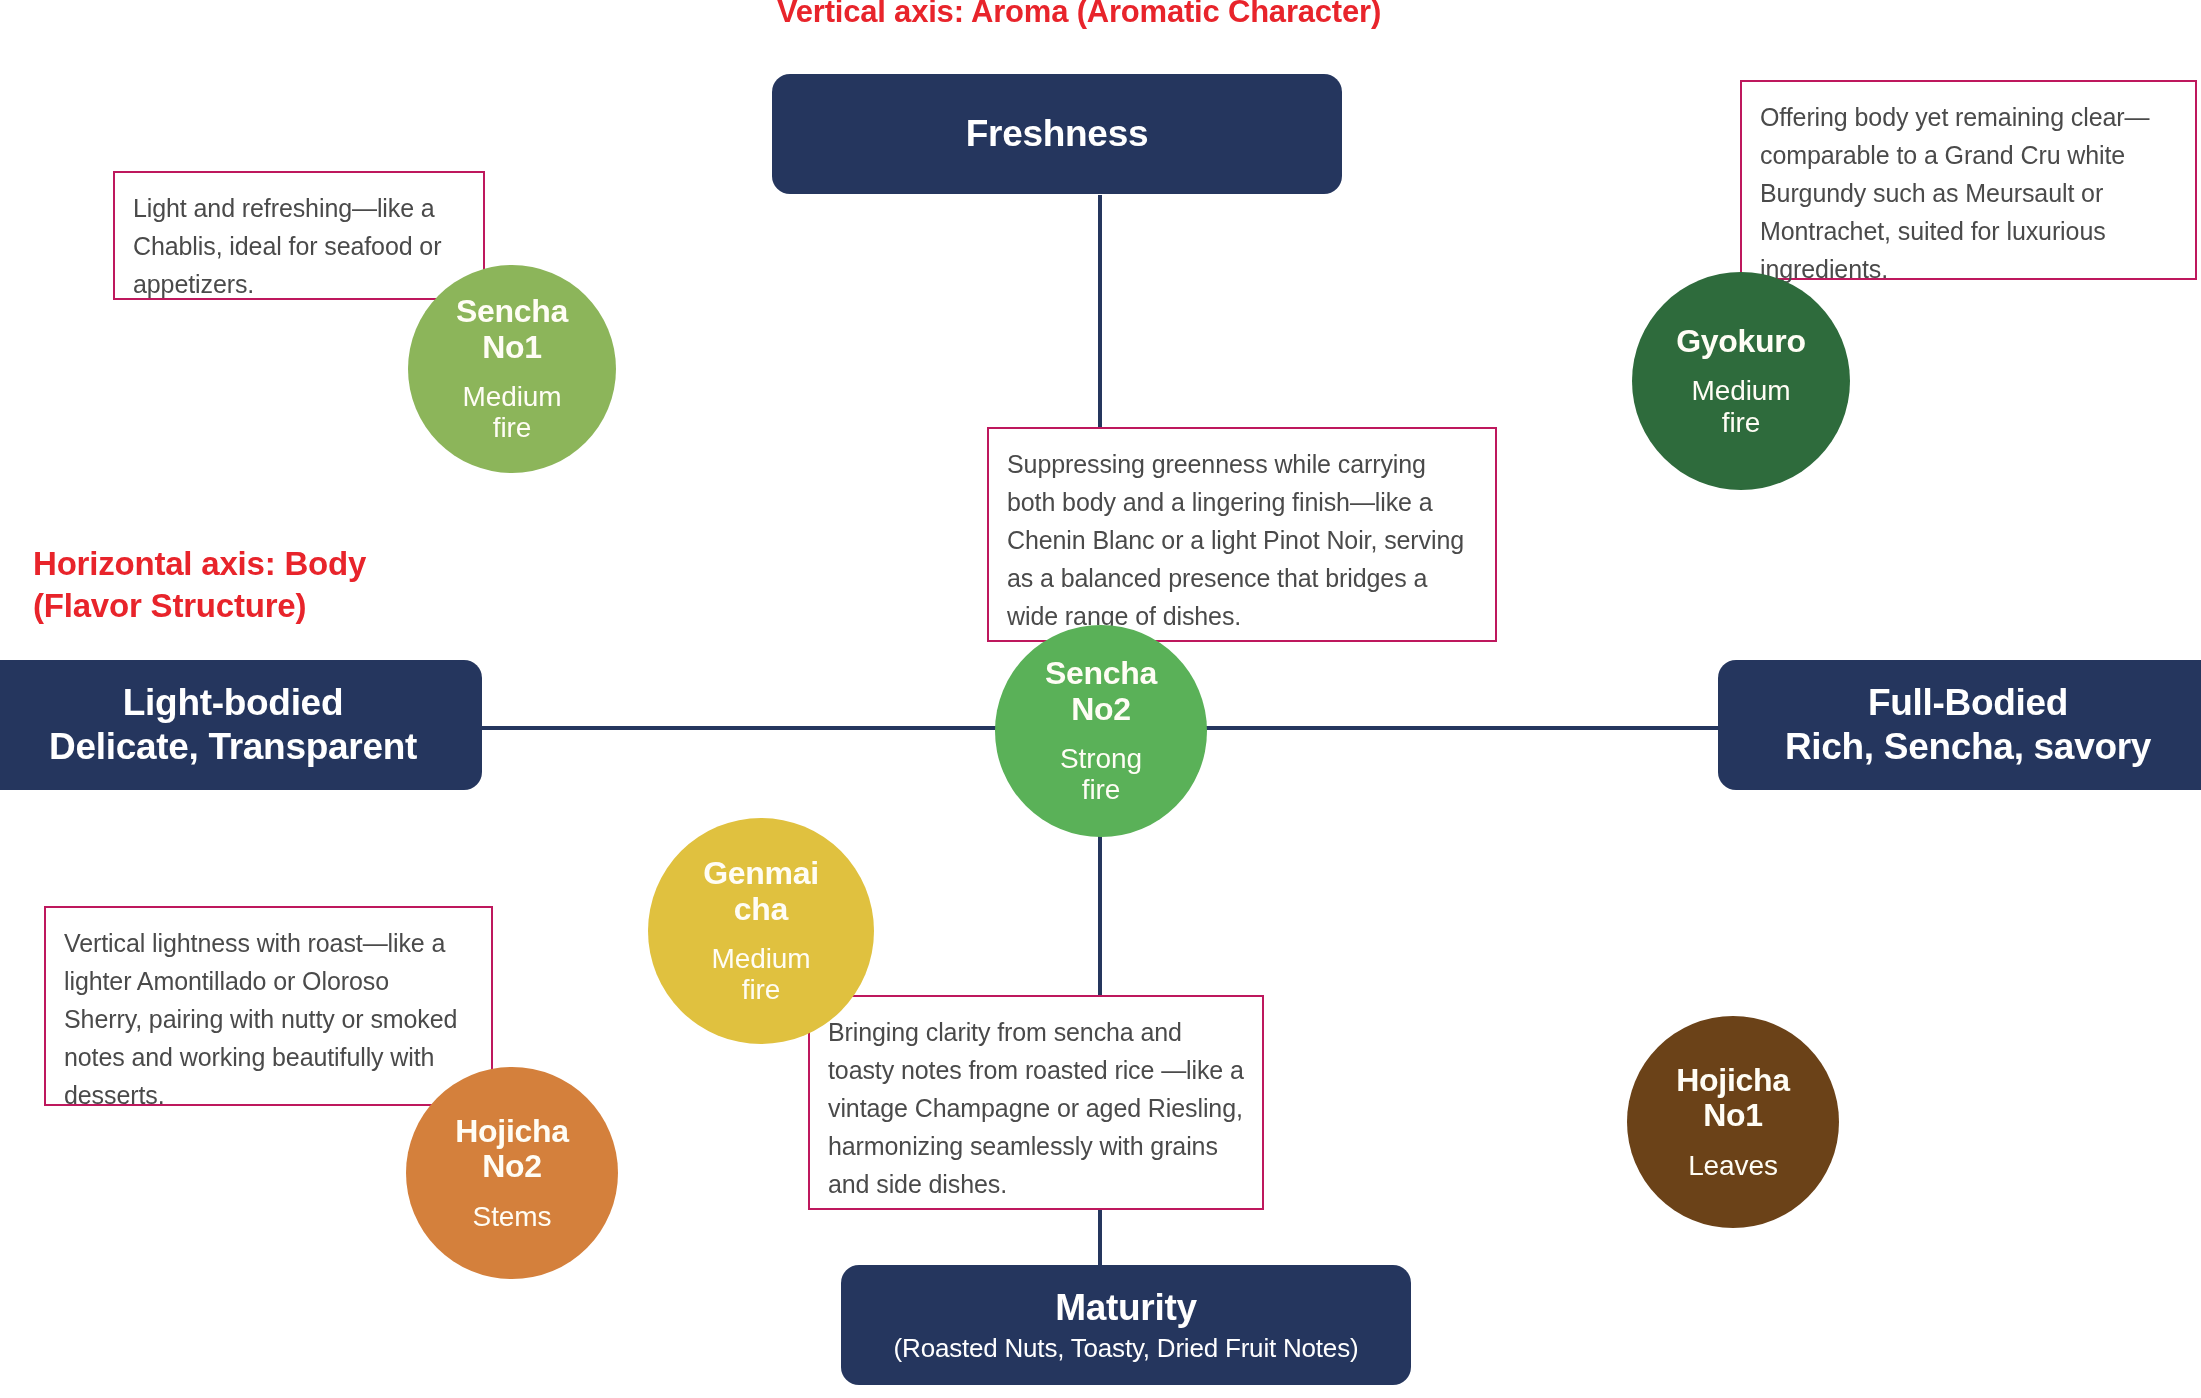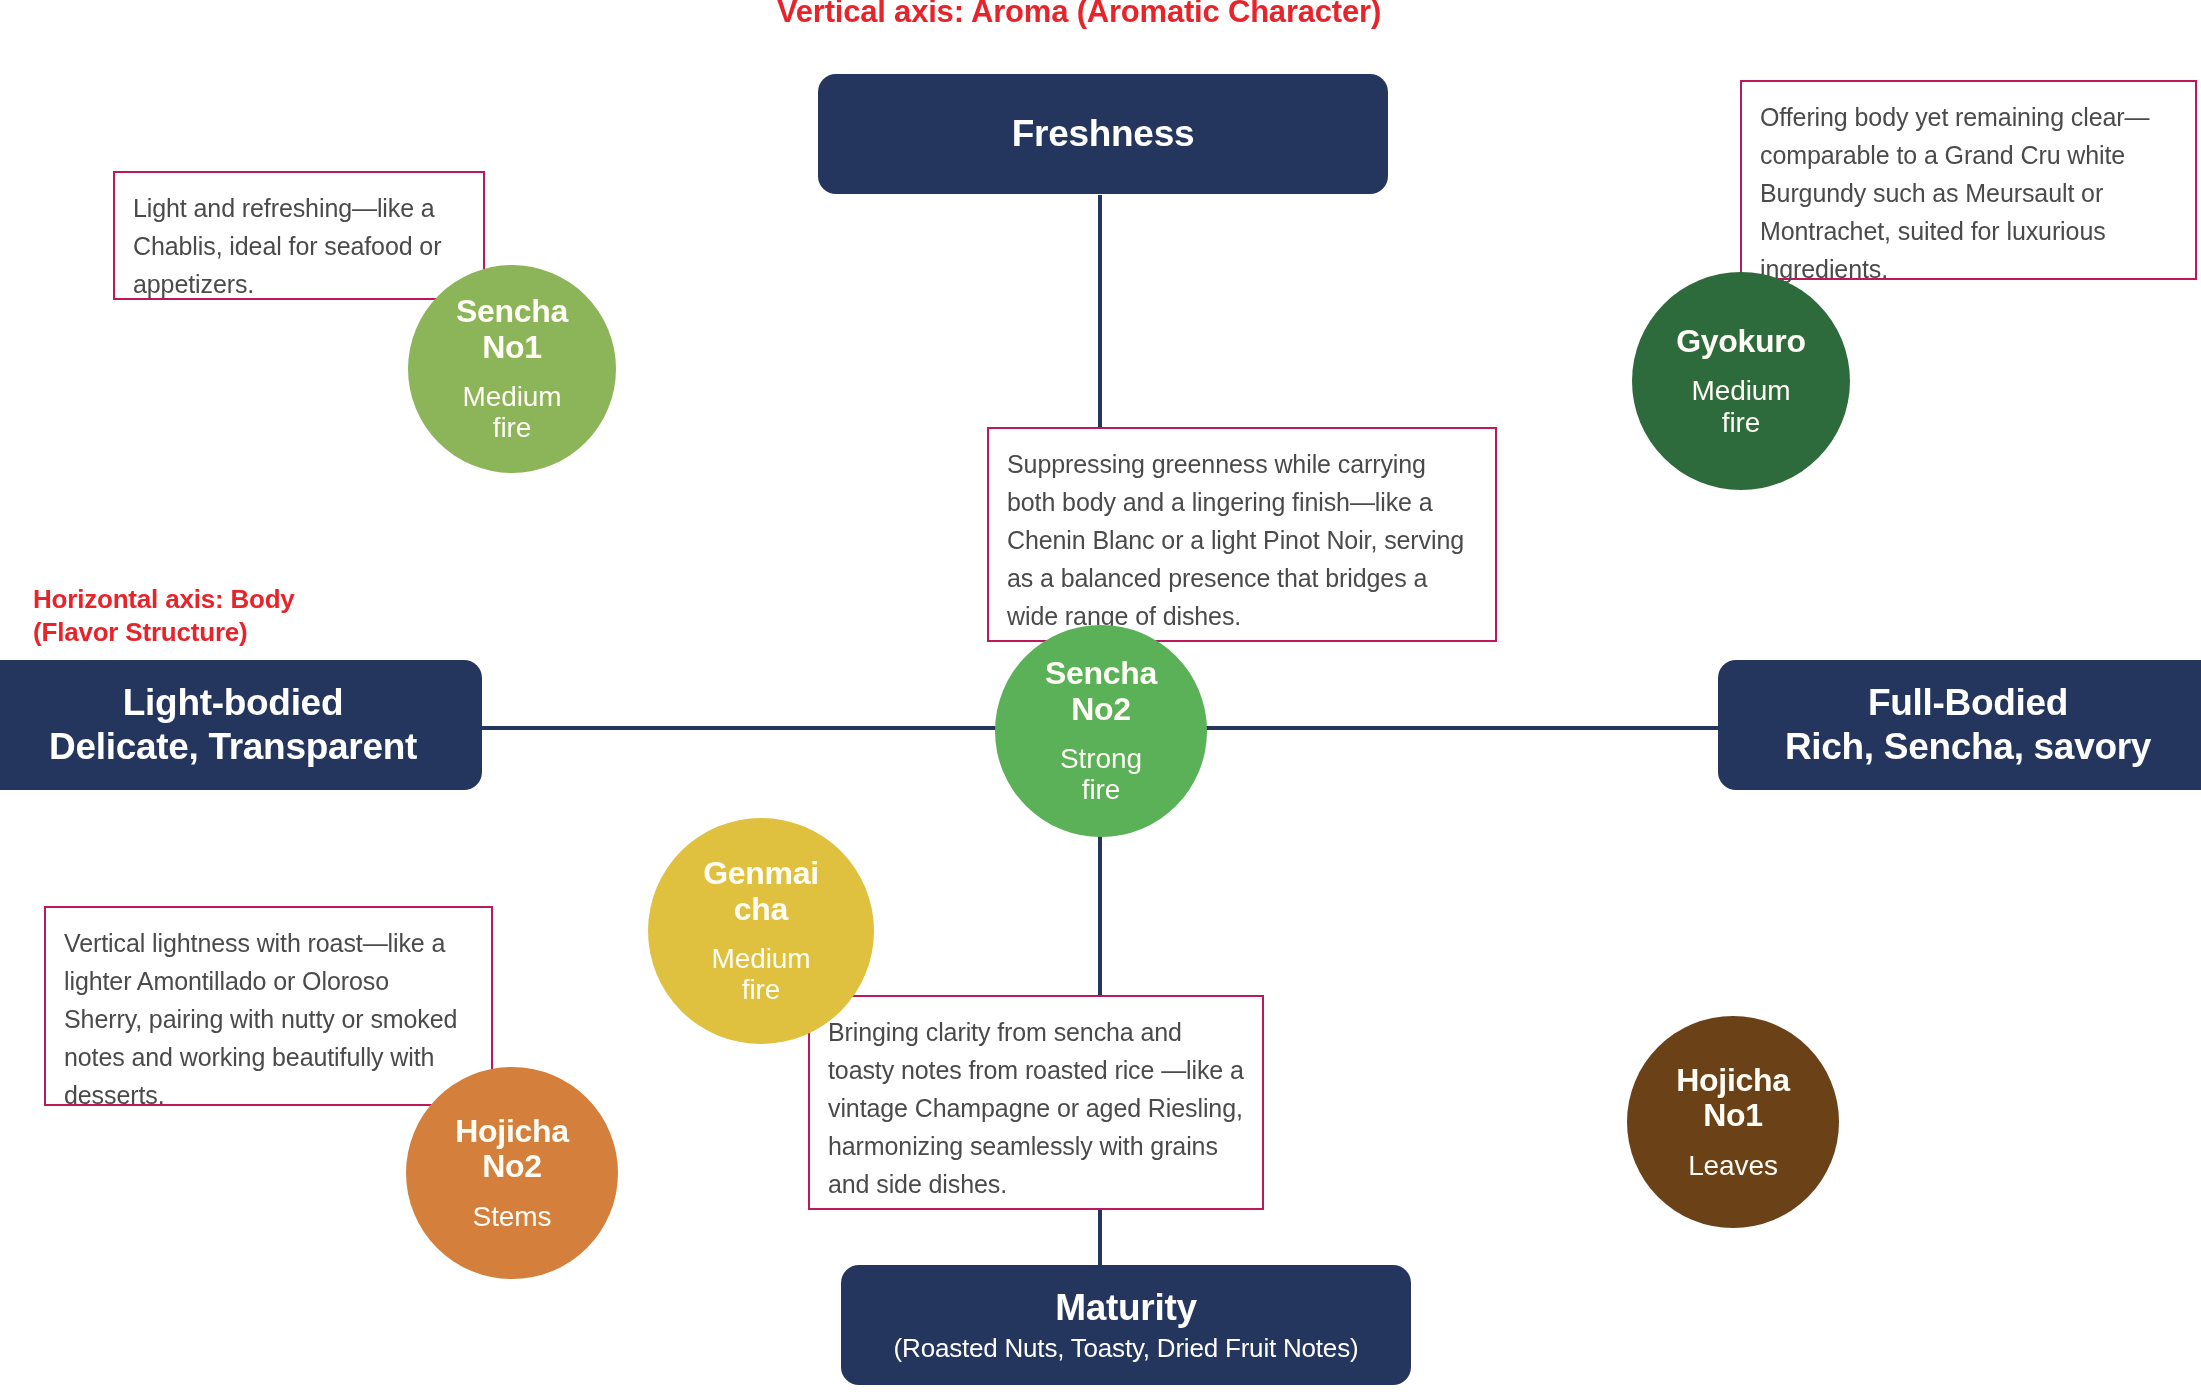--- a/index.html
+++ b/index.html
@@ -116,24 +116,24 @@
 </head>
 <body>
 
 <div id="stage">
 
   <div class="axis-line axis-v" style="left:1098px; top:195px; height:1090px;"></div>
   <div class="axis-line axis-h" style="left:480px; top:726px; width:1240px;"></div>
 
   <div class="axis-caption" style="left:777px; top:-8px; font-size:31px;">Vertical axis: Aroma (Aromatic Character)</div>
 
-  <div class="axis-caption" style="left:33px; top:543px; font-size:26px;margin-top:40px;">Horizontal axis: Body
+  <div class="axis-caption" style="left:33px; top:543px; font-size:33px;">Horizontal axis: Body
 (Flavor Structure)</div>
 
-  <div class="pole" style="left:818px; top:74px; width:570px; height:120px;">
+  <div class="pole" style="left:772px; top:74px; width:570px; height:120px;">
     <div class="pole-title">Freshness</div>
   </div>
 
   <div class="pole" style="left:841px; top:1265px; width:570px; height:120px;">
     <div class="pole-title">Maturity</div>
     <div class="pole-sub">(Roasted Nuts, Toasty, Dried Fruit Notes)</div>
   </div>
 
   <div class="pole two-bold" style="left:-16px; top:660px; width:498px; height:130px;">
     <div class="pole-title">Light-bodied</div>

